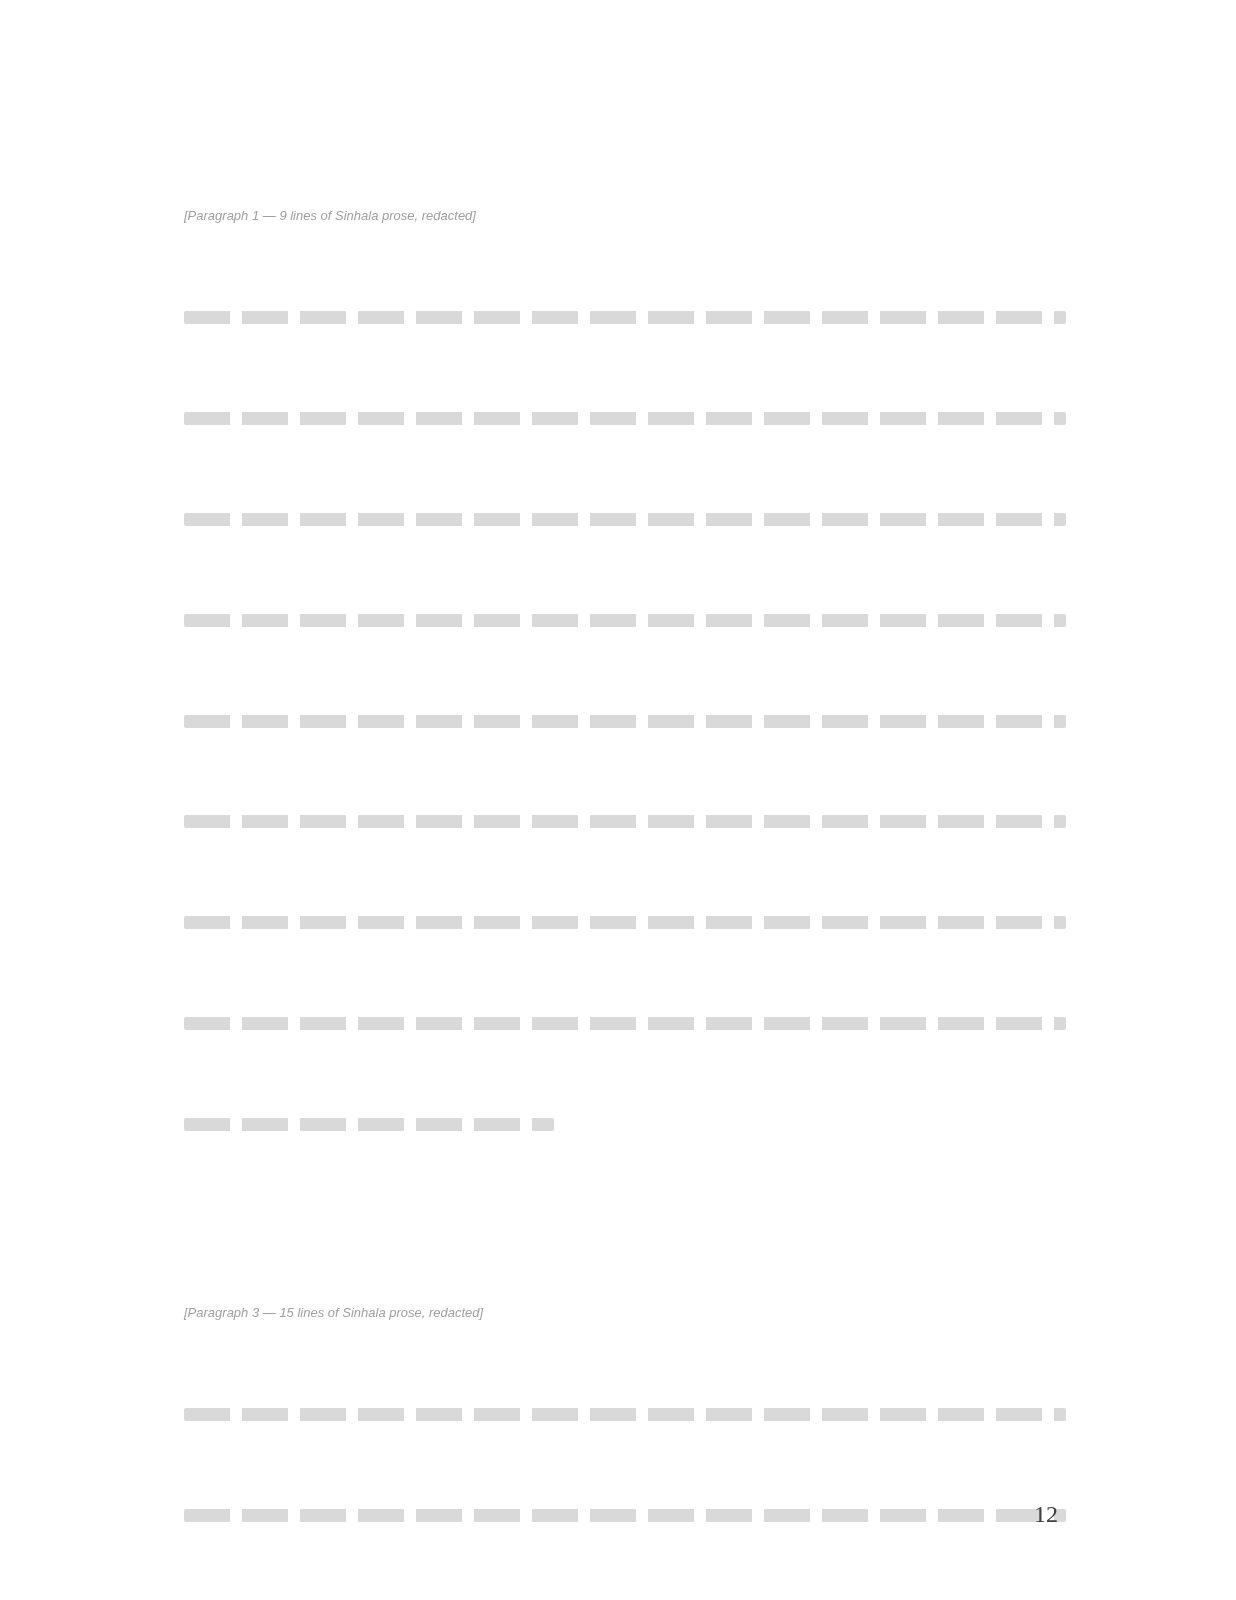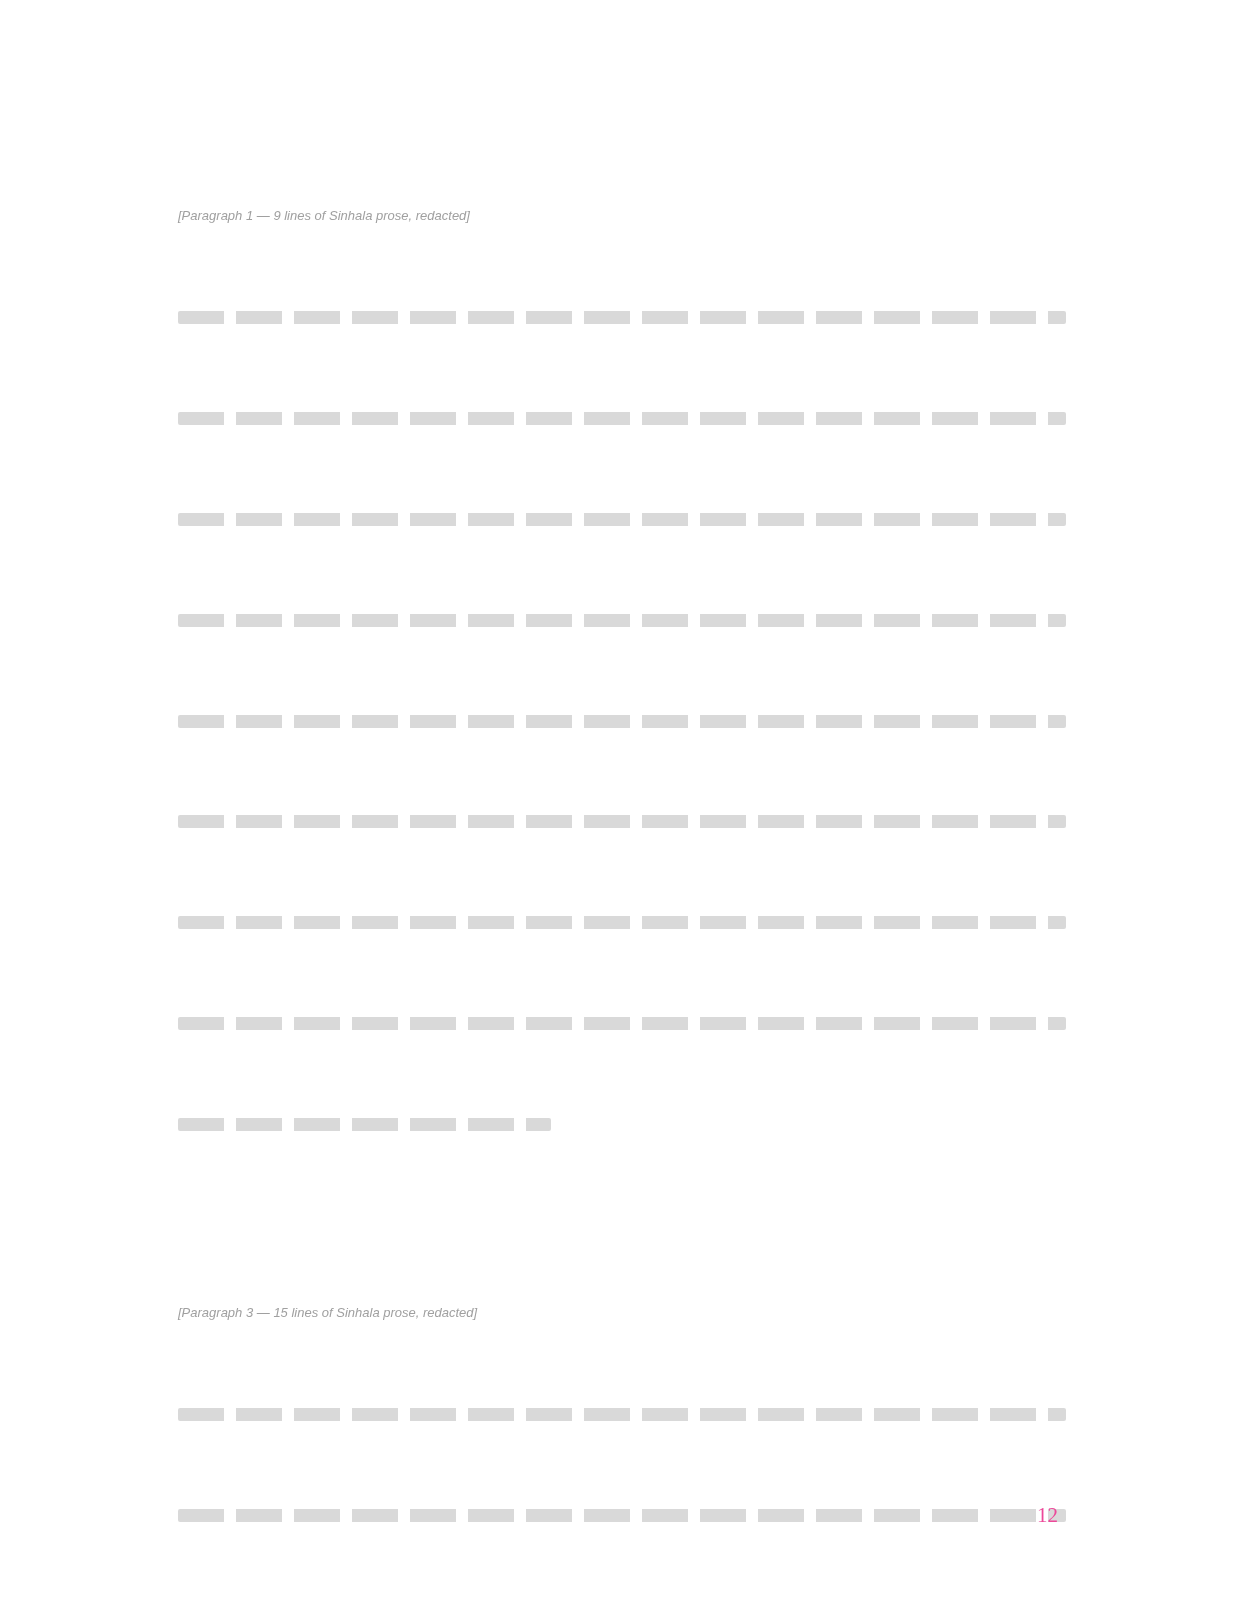--- a/index.html
+++ b/index.html
@@ -17,21 +17,21 @@
     padding: 140px 170px 90px 170px;
     color: #4a4a4a;
   }
   .body-text {
     font-size: 21px;
     line-height: 1.52;
     text-align: justify;
     color: #4f4f4f;
   }
   .paragraph {
-    margin: 0 0 30px 8px;
+    margin: 0 0 30px 14px;
     white-space: pre-wrap;
   }
   .redacted-line {
     display: block;
     height: 13px;
     margin: 12px 0;
     background: repeating-linear-gradient(
       90deg,
       #d9d9d9 0px, #d9d9d9 46px,
       #ffffff 46px, #ffffff 58px
@@ -42,22 +42,22 @@
     font-family: "Liberation Sans", sans-serif;
     font-size: 13px;
     color: #a0a0a0;
     font-style: italic;
     margin: 2px 0 10px 0;
   }
   .page-number {
     position: absolute;
     right: 178px;
     bottom: 72px;
-    font-size: 21px;
-    color: #ec4899;
+    font-size: 24px;
+    color: #404040;
   }
 </style>
 </head>
 <body>
 
 <div class="page">
 
   <div class="body-text">
 
     <div class="paragraph">

